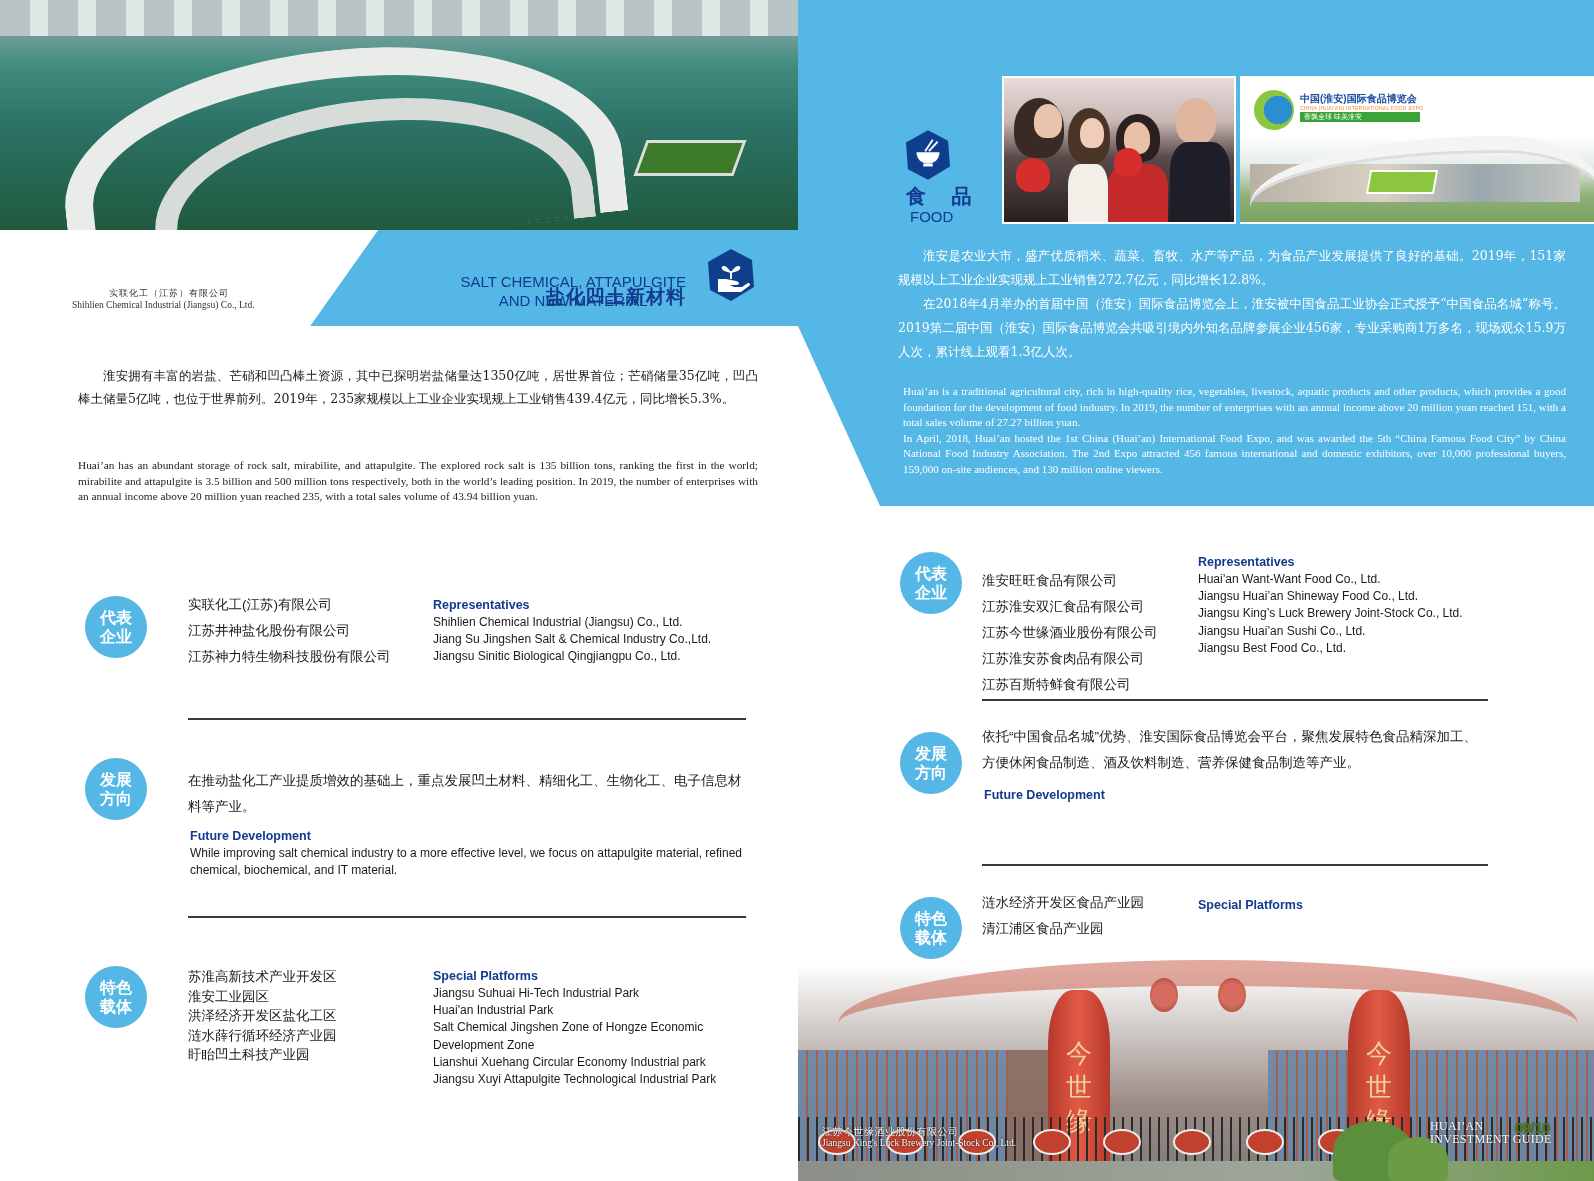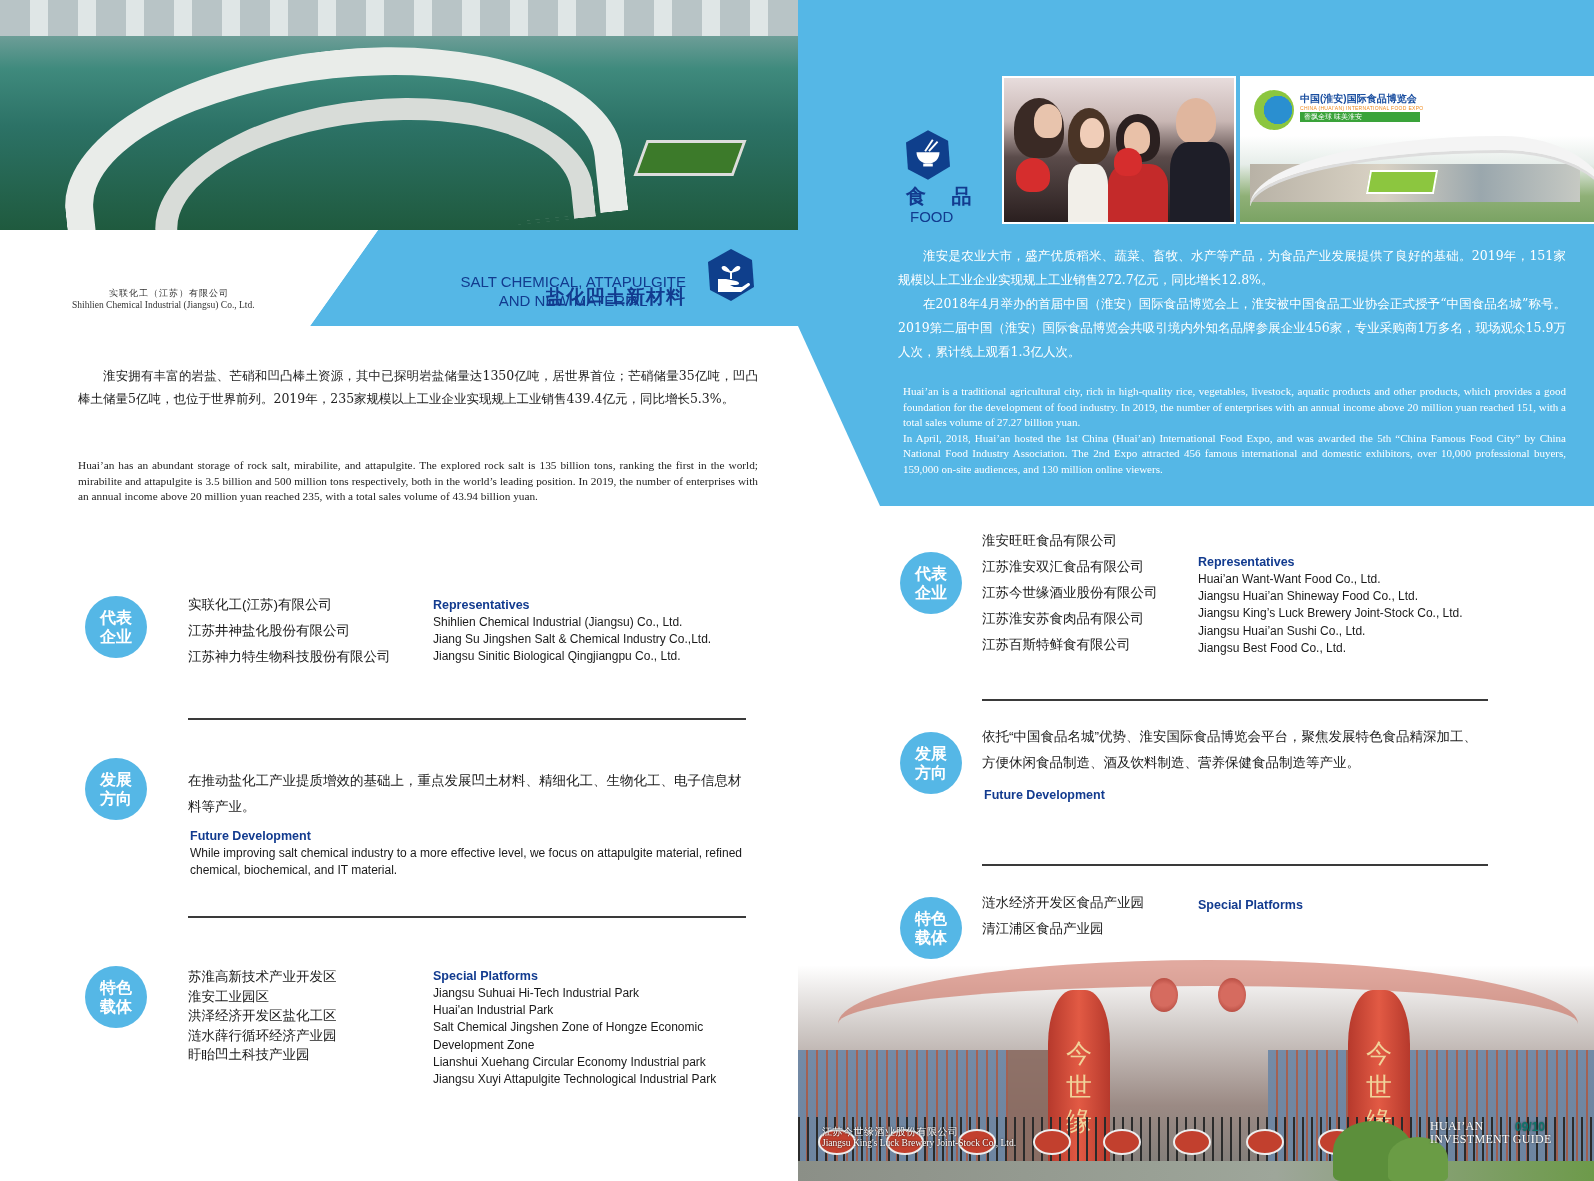--- a/index.html
+++ b/index.html
@@ -112,21 +112,21 @@
   .bottle span { position: absolute; left: 0; right: 0; text-align: center; color: #f0d39a; font-family: "DejaVu Serif", serif; font-size: 26px; }
   .lantern { position: absolute; top: 48px; width: 28px; height: 34px; border-radius: 50%; background: radial-gradient(circle, #d66b5f 0 50%, #a3382e 100%); }
   .fence { position: absolute; left: 0; bottom: 18px; width: 100%; height: 46px; background: repeating-linear-gradient(90deg, #2b2b2b 0 2px, transparent 2px 9px); }
   .fence-medal { position: absolute; bottom: 26px; width: 38px; height: 26px; border-radius: 50%; background: #c2402e; border: 2px solid #eee; }
   .ground { position: absolute; left: 0; bottom: 0; width: 100%; height: 20px; background: linear-gradient(90deg,#8b8f87,#9ea69a 60%, #6d9a4a); }
   .bush { position: absolute; bottom: 0; width: 80px; height: 60px; border-radius: 50% 50% 10% 10%; background: #5c8f3b; }
 
   .brew-cap-zh { left: 822px; top: 1125px; font-size: 10px; color: #fff; font-family: "DejaVu Serif", serif; text-shadow: 0 0 2px #000; letter-spacing: .5px; }
   .brew-cap-en { left: 822px; top: 1138px; font-size: 9.5px; color: #fff; font-family: "Liberation Serif", serif; text-shadow: 0 0 2px #000; }
   .footer-brand { left: 1430px; top: 1120px; font-family: "Liberation Serif", serif; font-size: 12px; color: #fff; line-height: 13px; text-shadow: 0 0 2px #333; letter-spacing: .3px; }
-  .footer-page { left: 1515px; top: 1120px; font-size: 12px; color: #0f766e; font-weight: bold; text-shadow: 0 0 2px #333; }
+  .footer-page { left: 1515px; top: 1120px; font-size: 14px; color: #4d7c0f; font-weight: bold; text-shadow: 0 0 2px #333; }
 </style>
 </head>
 <body>
 
 <svg class="blue-shape" viewBox="0 0 1594 1181" preserveAspectRatio="none">
 
   <polygon points="310,326 378,230 798,230 798,326" fill="#55b7e6"></polygon>
 
   <polygon points="798,0 1594,0 1594,506 880,506 798,326" fill="#55b7e6"></polygon>
 </svg>
@@ -251,21 +251,21 @@
 </div>
 <div class="abs para-en-w" style="left:903px;top:384px;width:663px">
   <div>Huai’an is a traditional agricultural city, rich in high-quality rice, vegetables, livestock, aquatic products and other products, which provides a good foundation for the development of food industry. In 2019, the number of enterprises with an annual income above 20 million yuan reached 151, with a total sales volume of 27.27 billion yuan.</div>
   <div>In April, 2018, Huai’an hosted the 1st China (Huai’an) International Food Expo, and was awarded the 5th “China Famous Food City” by China National Food Industry Association. The 2nd Expo attracted 456 famous international and domestic exhibitors, over 10,000 professional buyers, 159,000 on-site audiences, and 130 million online viewers.</div>
 </div>
 
 <div class="badge" style="left:900px;top:552px">
   <span>代表</span>
   <span>企业</span>
 </div>
-<div class="abs cn-list" style="left:982px;top:528px">
+<div class="abs cn-list" style="left:982px;top:568px">
   <div>淮安旺旺食品有限公司</div>
   <div>江苏淮安双汇食品有限公司</div>
   <div>江苏今世缘酒业股份有限公司</div>
   <div>江苏淮安苏食肉品有限公司</div>
   <div>江苏百斯特鲜食有限公司</div>
 </div>
 <div class="abs" style="left:1198px;top:554px">
   <div class="en-head">Representatives</div>
   <div class="en-list">
     <div>Huai’an Want-Want Food Co., Ltd.</div>

